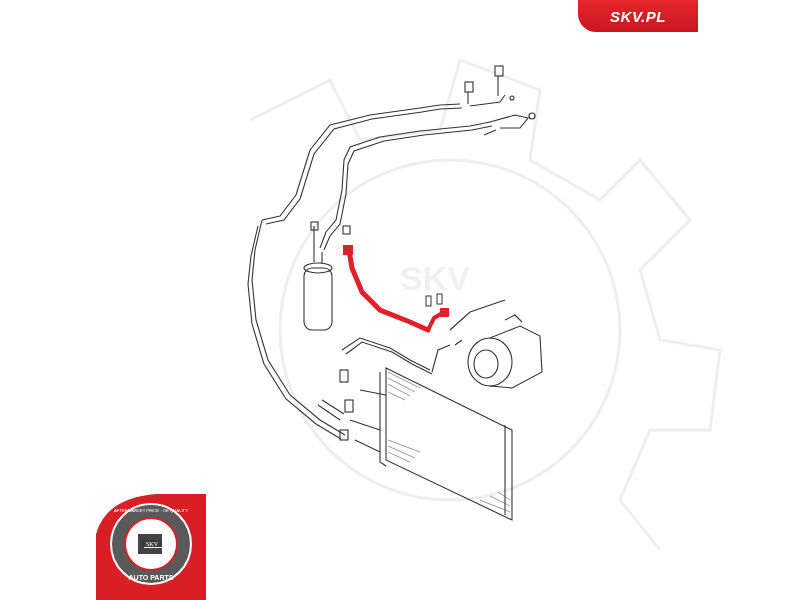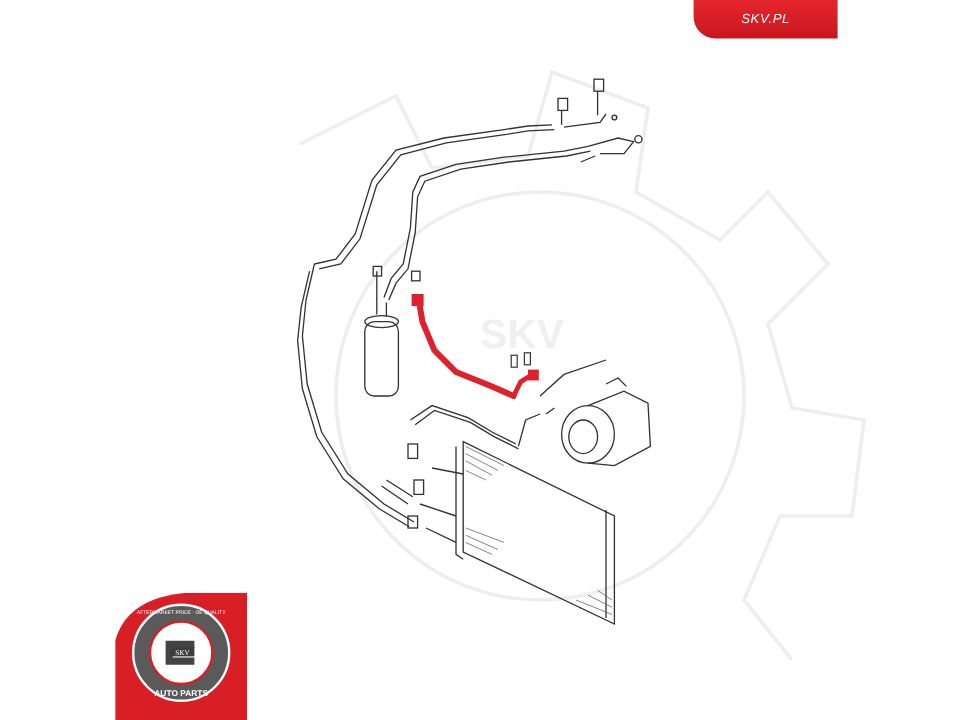--- a/index.html
+++ b/index.html
@@ -3,21 +3,21 @@
 <meta charset="utf-8">
 <style>
   html, body { margin:0; padding:0; background:#ffffff; }
   body { width:800px; height:600px; position:relative; overflow:hidden; font-family:"Liberation Sans", sans-serif; }
   .brand-tab {
     position:absolute; left:578px; top:0; width:120px; height:32px;
     background:linear-gradient(180deg,#e5262d 0%,#c8161d 100%);
     border-bottom-left-radius:18px;
     display:flex; align-items:center; justify-content:center;
   }
-  .brand-tab span { color:#fff; font-weight:normal; font-style:italic; font-size:11px; letter-spacing:0.5px; }
+  .brand-tab span { color:#fff; font-weight:bold; font-style:italic; font-size:15px; letter-spacing:0.5px; }
   .diagram { position:absolute; left:0; top:0; width:800px; height:600px; }
   .badge { position:absolute; left:96px; top:494px; width:110px; height:106px; }
 </style>
 </head>
 <body>
 
 <div class="brand-tab">
   <span>SKV.PL</span>
 </div>
 

